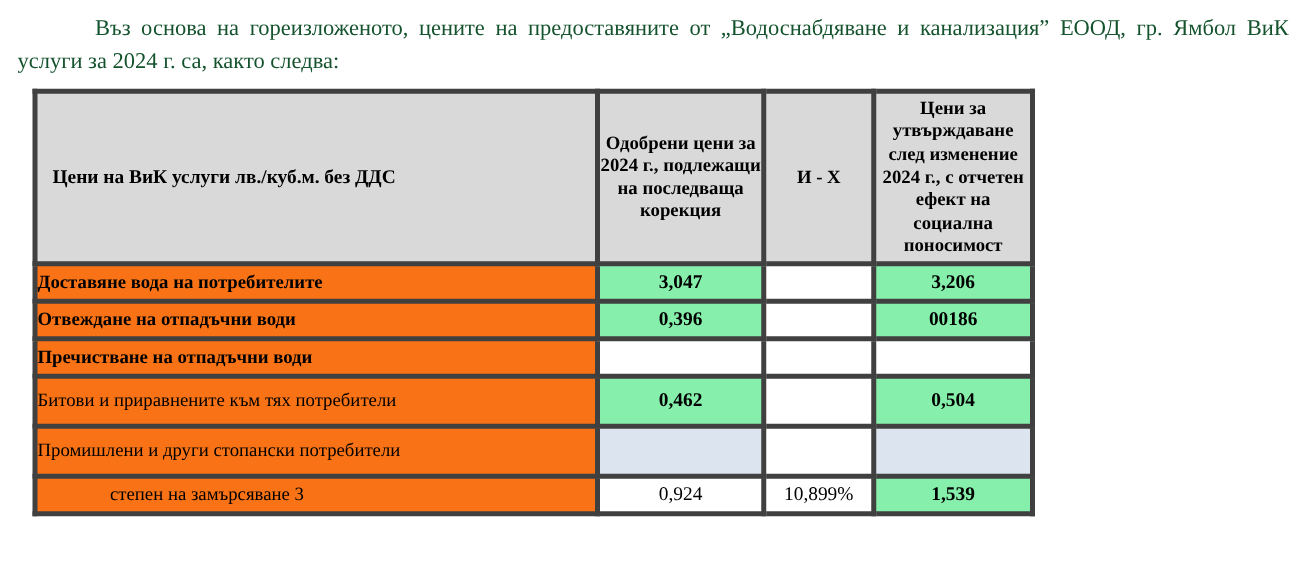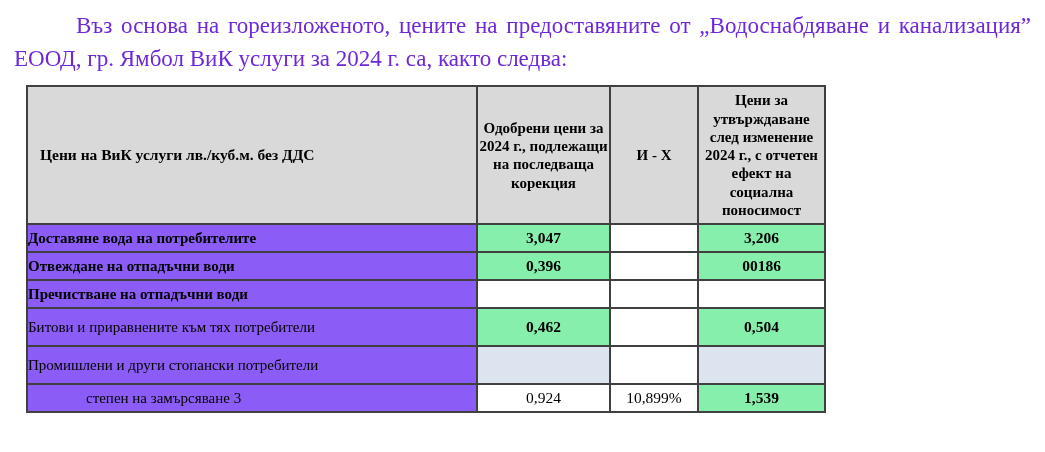--- a/index.html
+++ b/index.html
@@ -16,39 +16,39 @@
   }
   .page {
     position: relative;
     width: 1045px;
     height: 452px;
     box-sizing: border-box;
     padding: 10px 14px 0 14px;
   }
   .para {
     font-family: "Liberation Serif", serif;
-    font-size: 23px;
+    font-size: 18px;
     line-height: 1.42;
     text-align: justify;
     text-justify: inter-word;
     margin: 0 0 10px 0;
-    color: #6d28d9;
+    color: #14532d;
   }
   .para .indent {
     display: inline-block;
     width: 62px;
   }
   table.price-table {
     border-collapse: collapse;
     width: 798px;
     margin-left: 12px;
     table-layout: fixed;
   }
   table.price-table td, table.price-table th {
-    border: 2px solid #404040;
+    border: 4px solid #404040;
     padding: 0;
     vertical-align: middle;
   }
   
   .col-name  { width: 450px; }
   .col-appr  { width: 133px; }
   .col-ix    { width: 88px; }
   .col-final { width: 127px; }
 
   thead th {
@@ -64,21 +64,21 @@
   thead th.head-name {
     text-align: left;
     padding-left: 12px;
     font-size: 15.5px;
   }
   td.cell-name {
     font-size: 15px;
     font-weight: bold;
     padding: 4px 6px 4px 12px;
     height: 26px;
-    background: #8b5cf6;
+    background: #f97316;
     text-align: left;
   }
   td.cell-name.sub {
     font-weight: normal;
     height: 36px;
   }
   td.cell-name.sub2 {
     font-weight: normal;
     padding-left: 58px;
     height: 26px;

